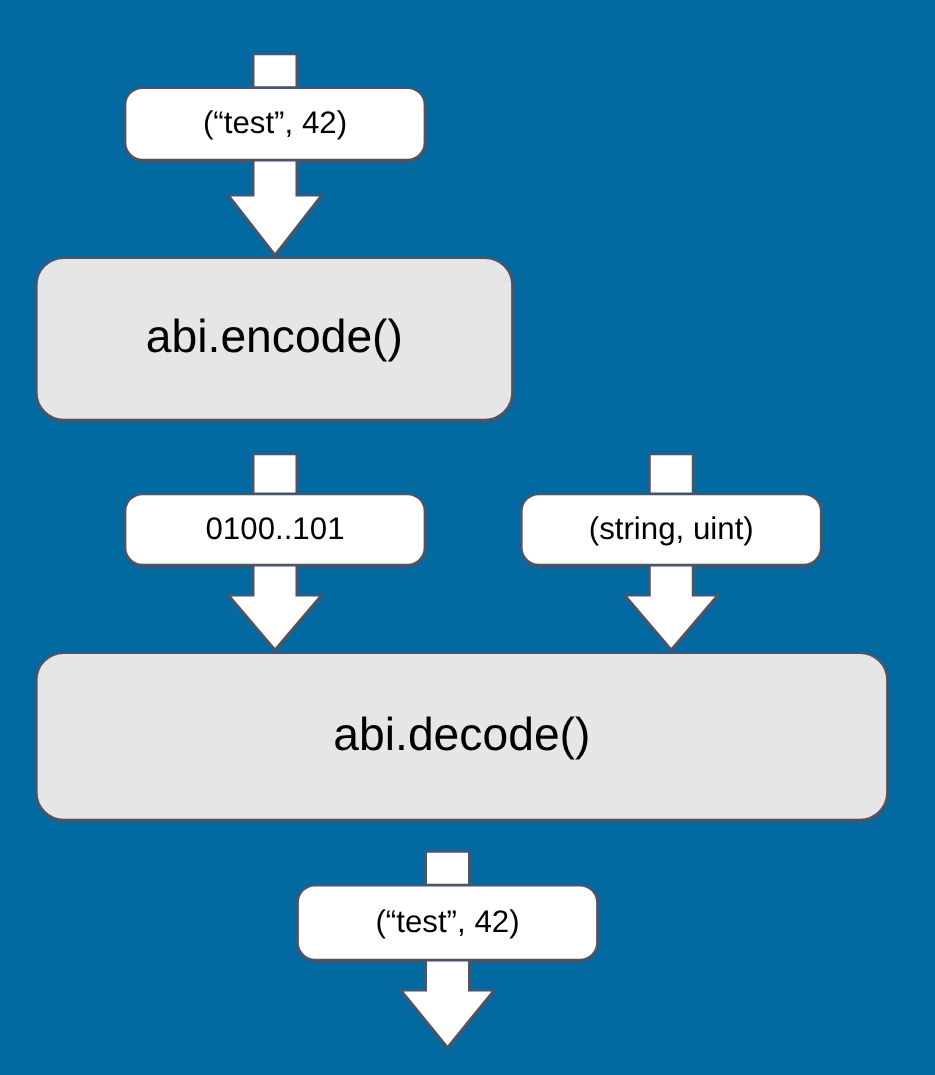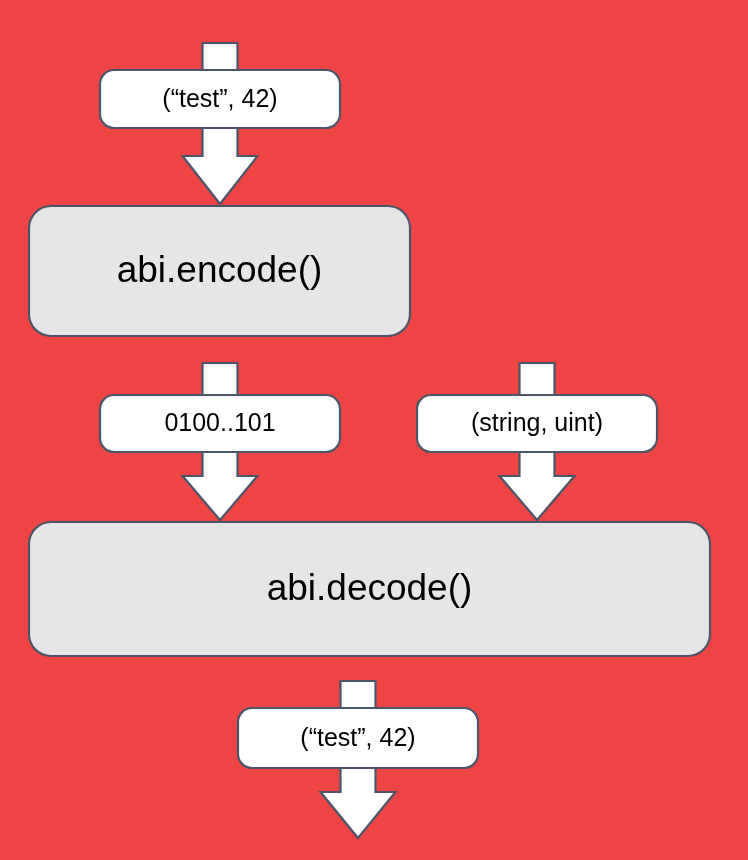--- a/index.html
+++ b/index.html
@@ -11,21 +11,21 @@
   body {
     width: 748px;
     height: 860px;
     font-family: "Liberation Sans", sans-serif;
     overflow: hidden;
   }
   #diagram-root {
     position: relative;
     width: 748px;
     height: 860px;
-    background: #ef4444;
+    background: #0369a1;
   }
   svg#flow-svg {
     display: block;
     width: 748px;
     height: 860px;
   }
   .node-shape {
     stroke: #4a5568;
     stroke-width: 2.2;
     stroke-linejoin: round;

